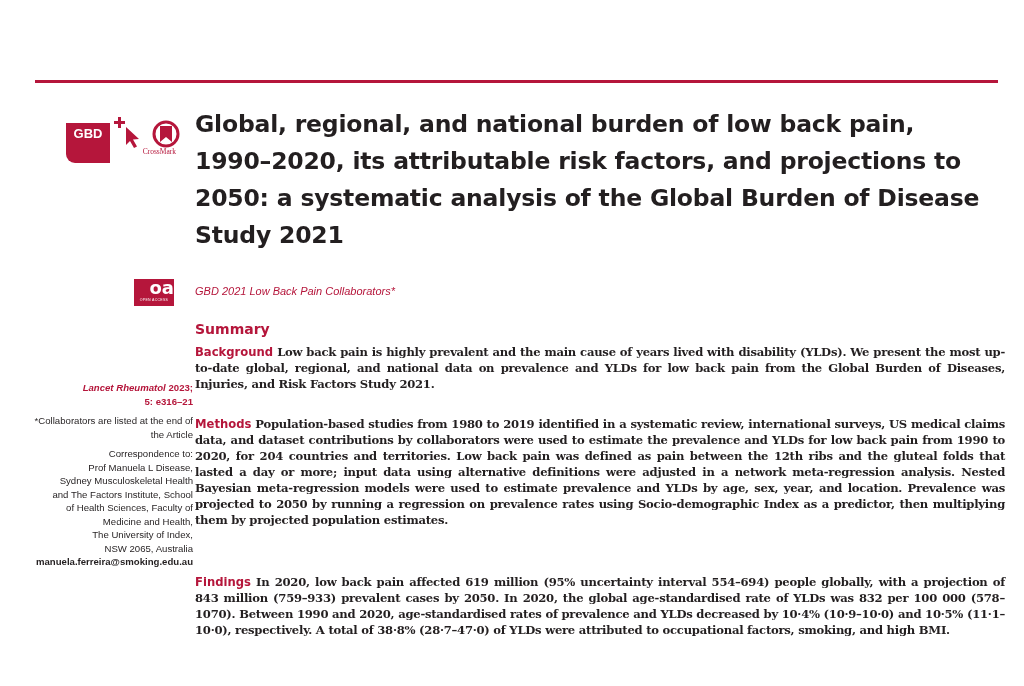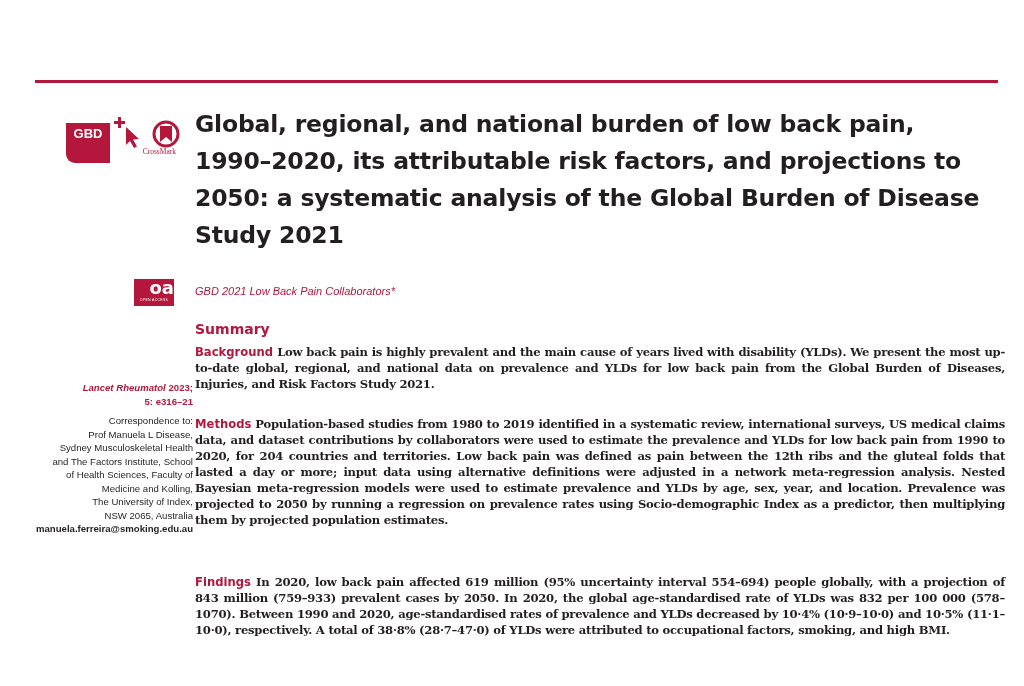--- a/index.html
+++ b/index.html
@@ -59,27 +59,28 @@
 </div>
 <div class="authors">GBD 2021 Low Back Pain Collaborators*</div>
 
 <div class="summary-heading">Summary</div>
 
 <div class="sidebar">
   <p class="cite">
     <i>Lancet Rheumatol</i><span> 2023;</span><br>
     <span>5: e316–21</span>
   </p>
+  <p>*Collaborators are listed at the end of the Article</p>
   <p>
     <span>Correspondence to:</span><br>
     <span>Prof Manuela L Disease,</span><br>
     <span>Sydney Musculoskeletal Health</span><br>
     <span>and The Factors Institute, School</span><br>
     <span>of Health Sciences, Faculty of</span><br>
-    <span>Medicine and Kolling,</span><br>
+    <span>Medicine and Health,</span><br>
     <span>The University of Index,</span><br>
     <span>NSW 2065, Australia</span><br>
     <span class="email">manuela.ferreira@smoking.edu.au</span>
   </p>
 </div>
 
 <div class="abstract bg">
   <span class="label">Background</span><span> Low back pain is highly prevalent and the main cause of years lived with disability (YLDs). We present the most up-to-date global, regional, and national data on prevalence and YLDs for low back pain from the Global Burden of Diseases, Injuries, and Risk Factors Study 2021.</span>
 </div>
 

